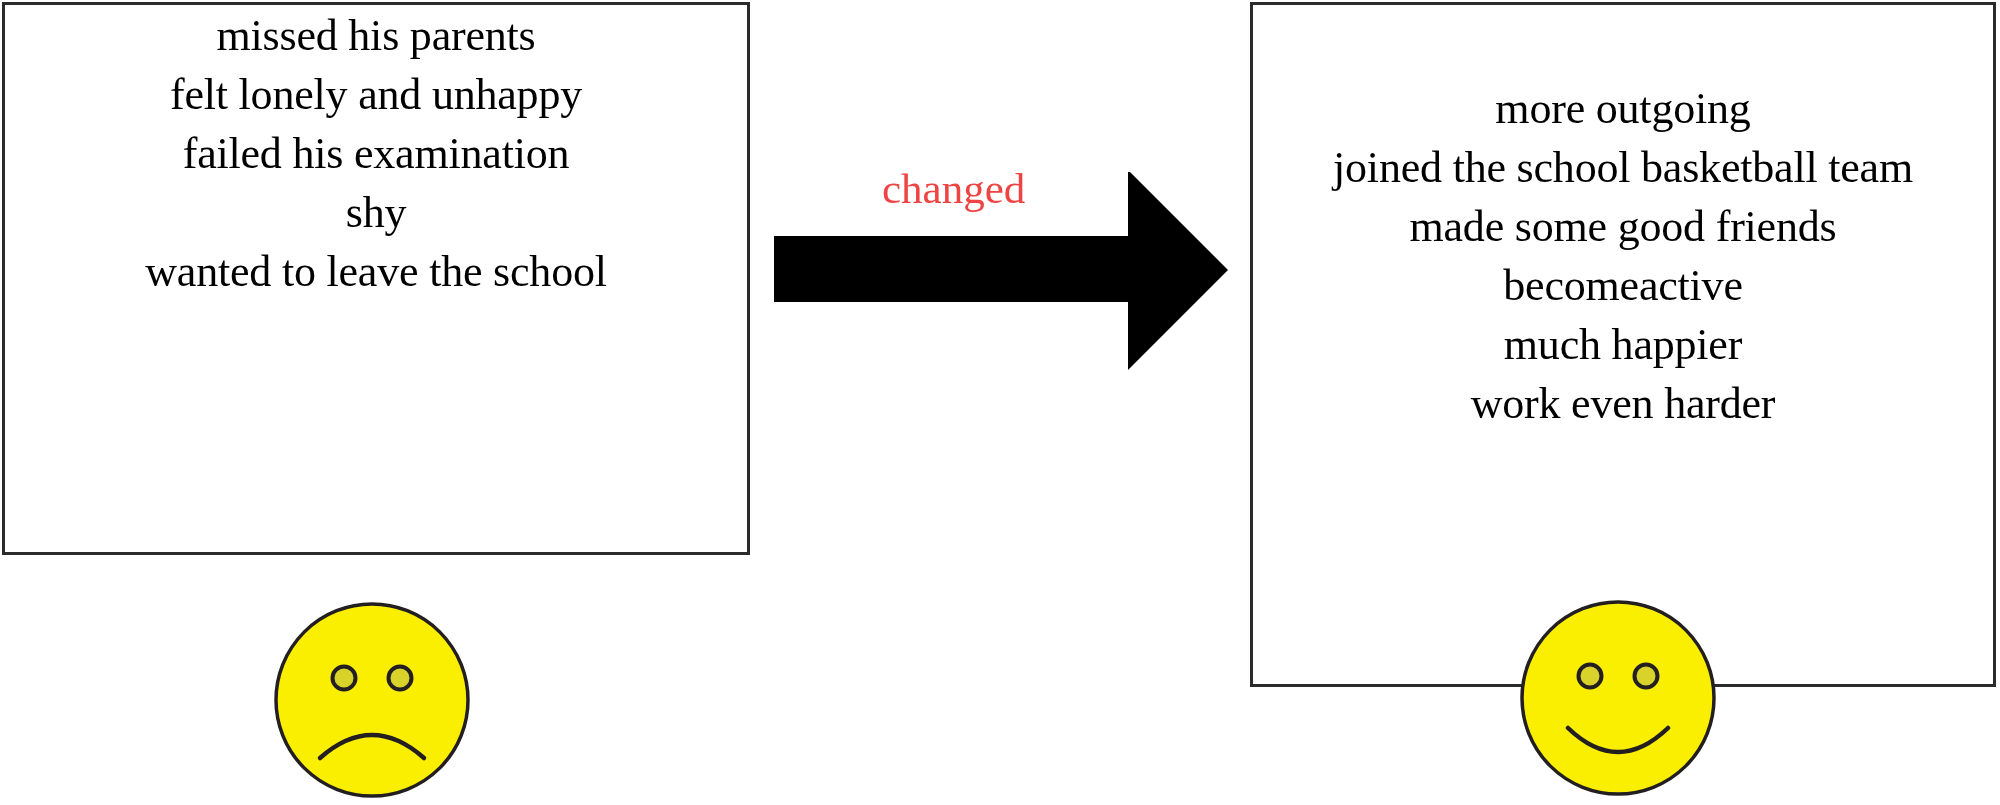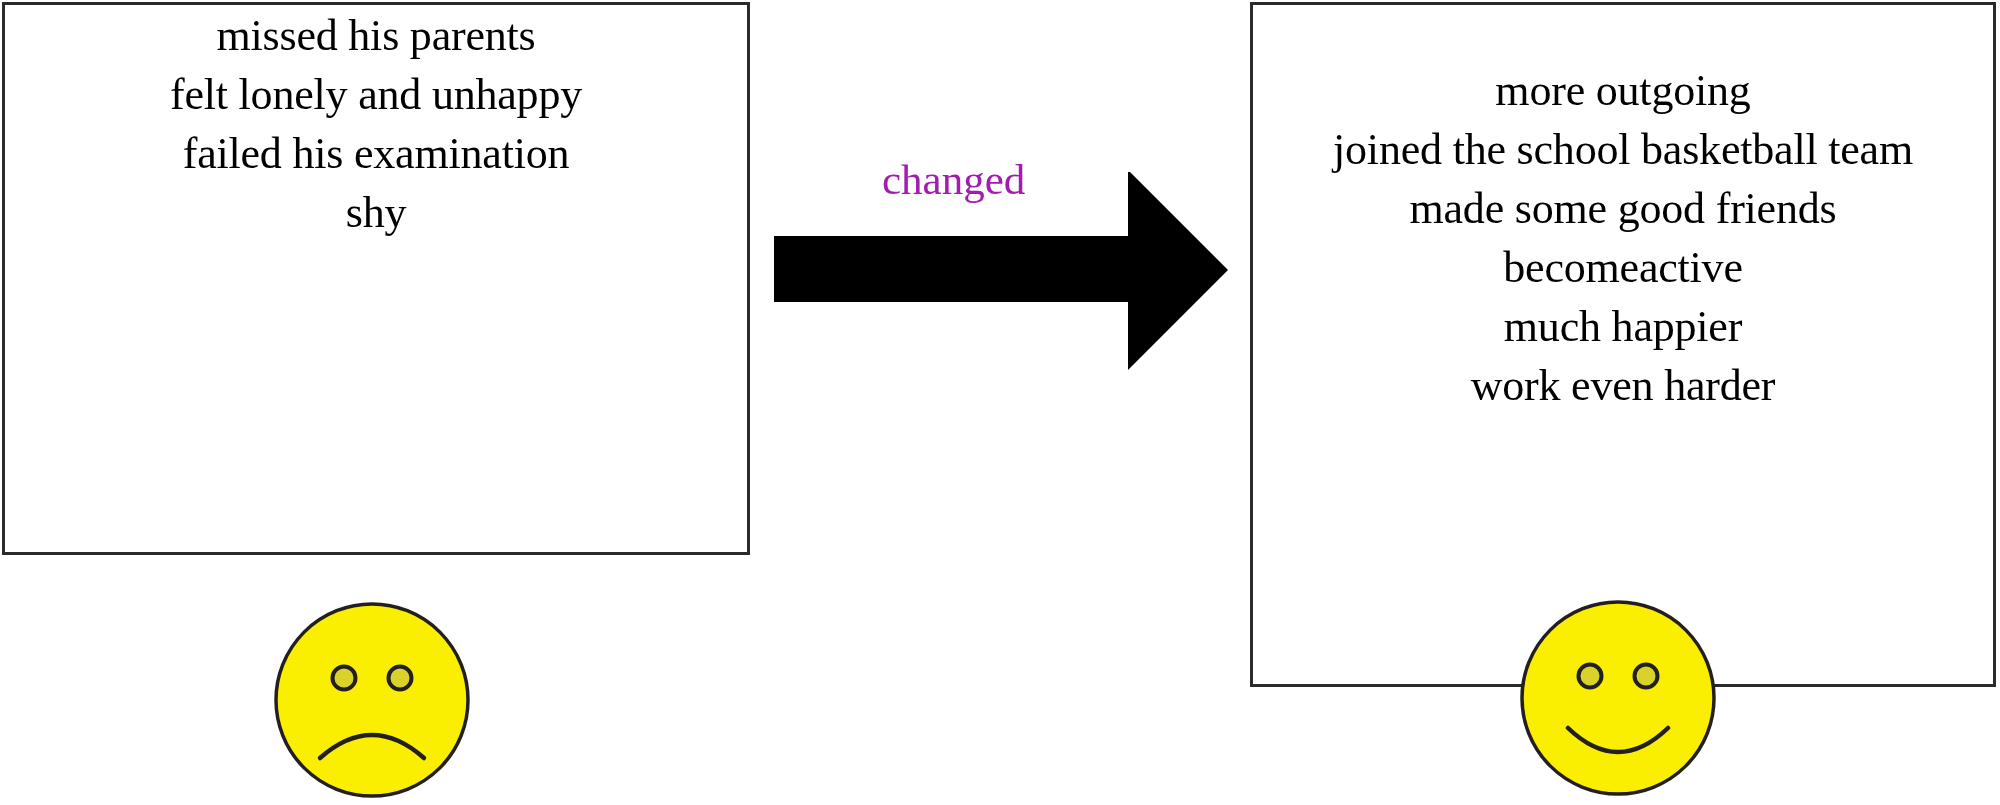--- a/index.html
+++ b/index.html
@@ -36,21 +36,21 @@
     height: 553px;
     justify-content: flex-start;
     padding-top: 1px;
   }
   #panel-after {
     left: 1250px;
     top: 2px;
     width: 746px;
     height: 685px;
     justify-content: flex-start;
-    padding-top: 56px;
+    padding-top: 74px;
   }
   .trait-list {
     list-style: none;
     margin: 0;
     padding: 0;
     width: 100%;
     text-align: center;
   }
   .trait-item {
     font-size: 44px;
@@ -64,24 +64,24 @@
   #arrow-group {
     position: absolute;
     left: 770px;
     top: 150px;
     width: 470px;
     height: 240px;
   }
   #arrow-label {
     position: absolute;
     left: 112px;
-    top: 5px;
+    top: 14px;
     font-size: 43px;
     line-height: 50px;
-    color: #a21caf;
+    color: #ef4444;
     white-space: nowrap;
   }
   #arrow-shape {
     position: absolute;
     left: 0px;
     top: 22px;
     width: 462px;
     height: 212px;
   }
 
@@ -98,20 +98,21 @@
 <body>
 
 <div id="canvas">
 
   <div class="panel" id="panel-before">
     <ul class="trait-list">
       <li class="trait-item">missed his parents</li>
       <li class="trait-item">felt lonely and unhappy</li>
       <li class="trait-item">failed his examination</li>
       <li class="trait-item">shy</li>
+      <li class="trait-item">wanted to leave the school</li>
     </ul>
   </div>
 
   <div id="arrow-group">
     <div id="arrow-label">changed</div>
     <svg id="arrow-shape" viewBox="0 0 462 212">
       <polygon points="4,94 358,94 358,28 458,128 358,228 358,160 4,160" fill="#000000" transform="translate(0,-30)"></polygon>
     </svg>
   </div>
 

